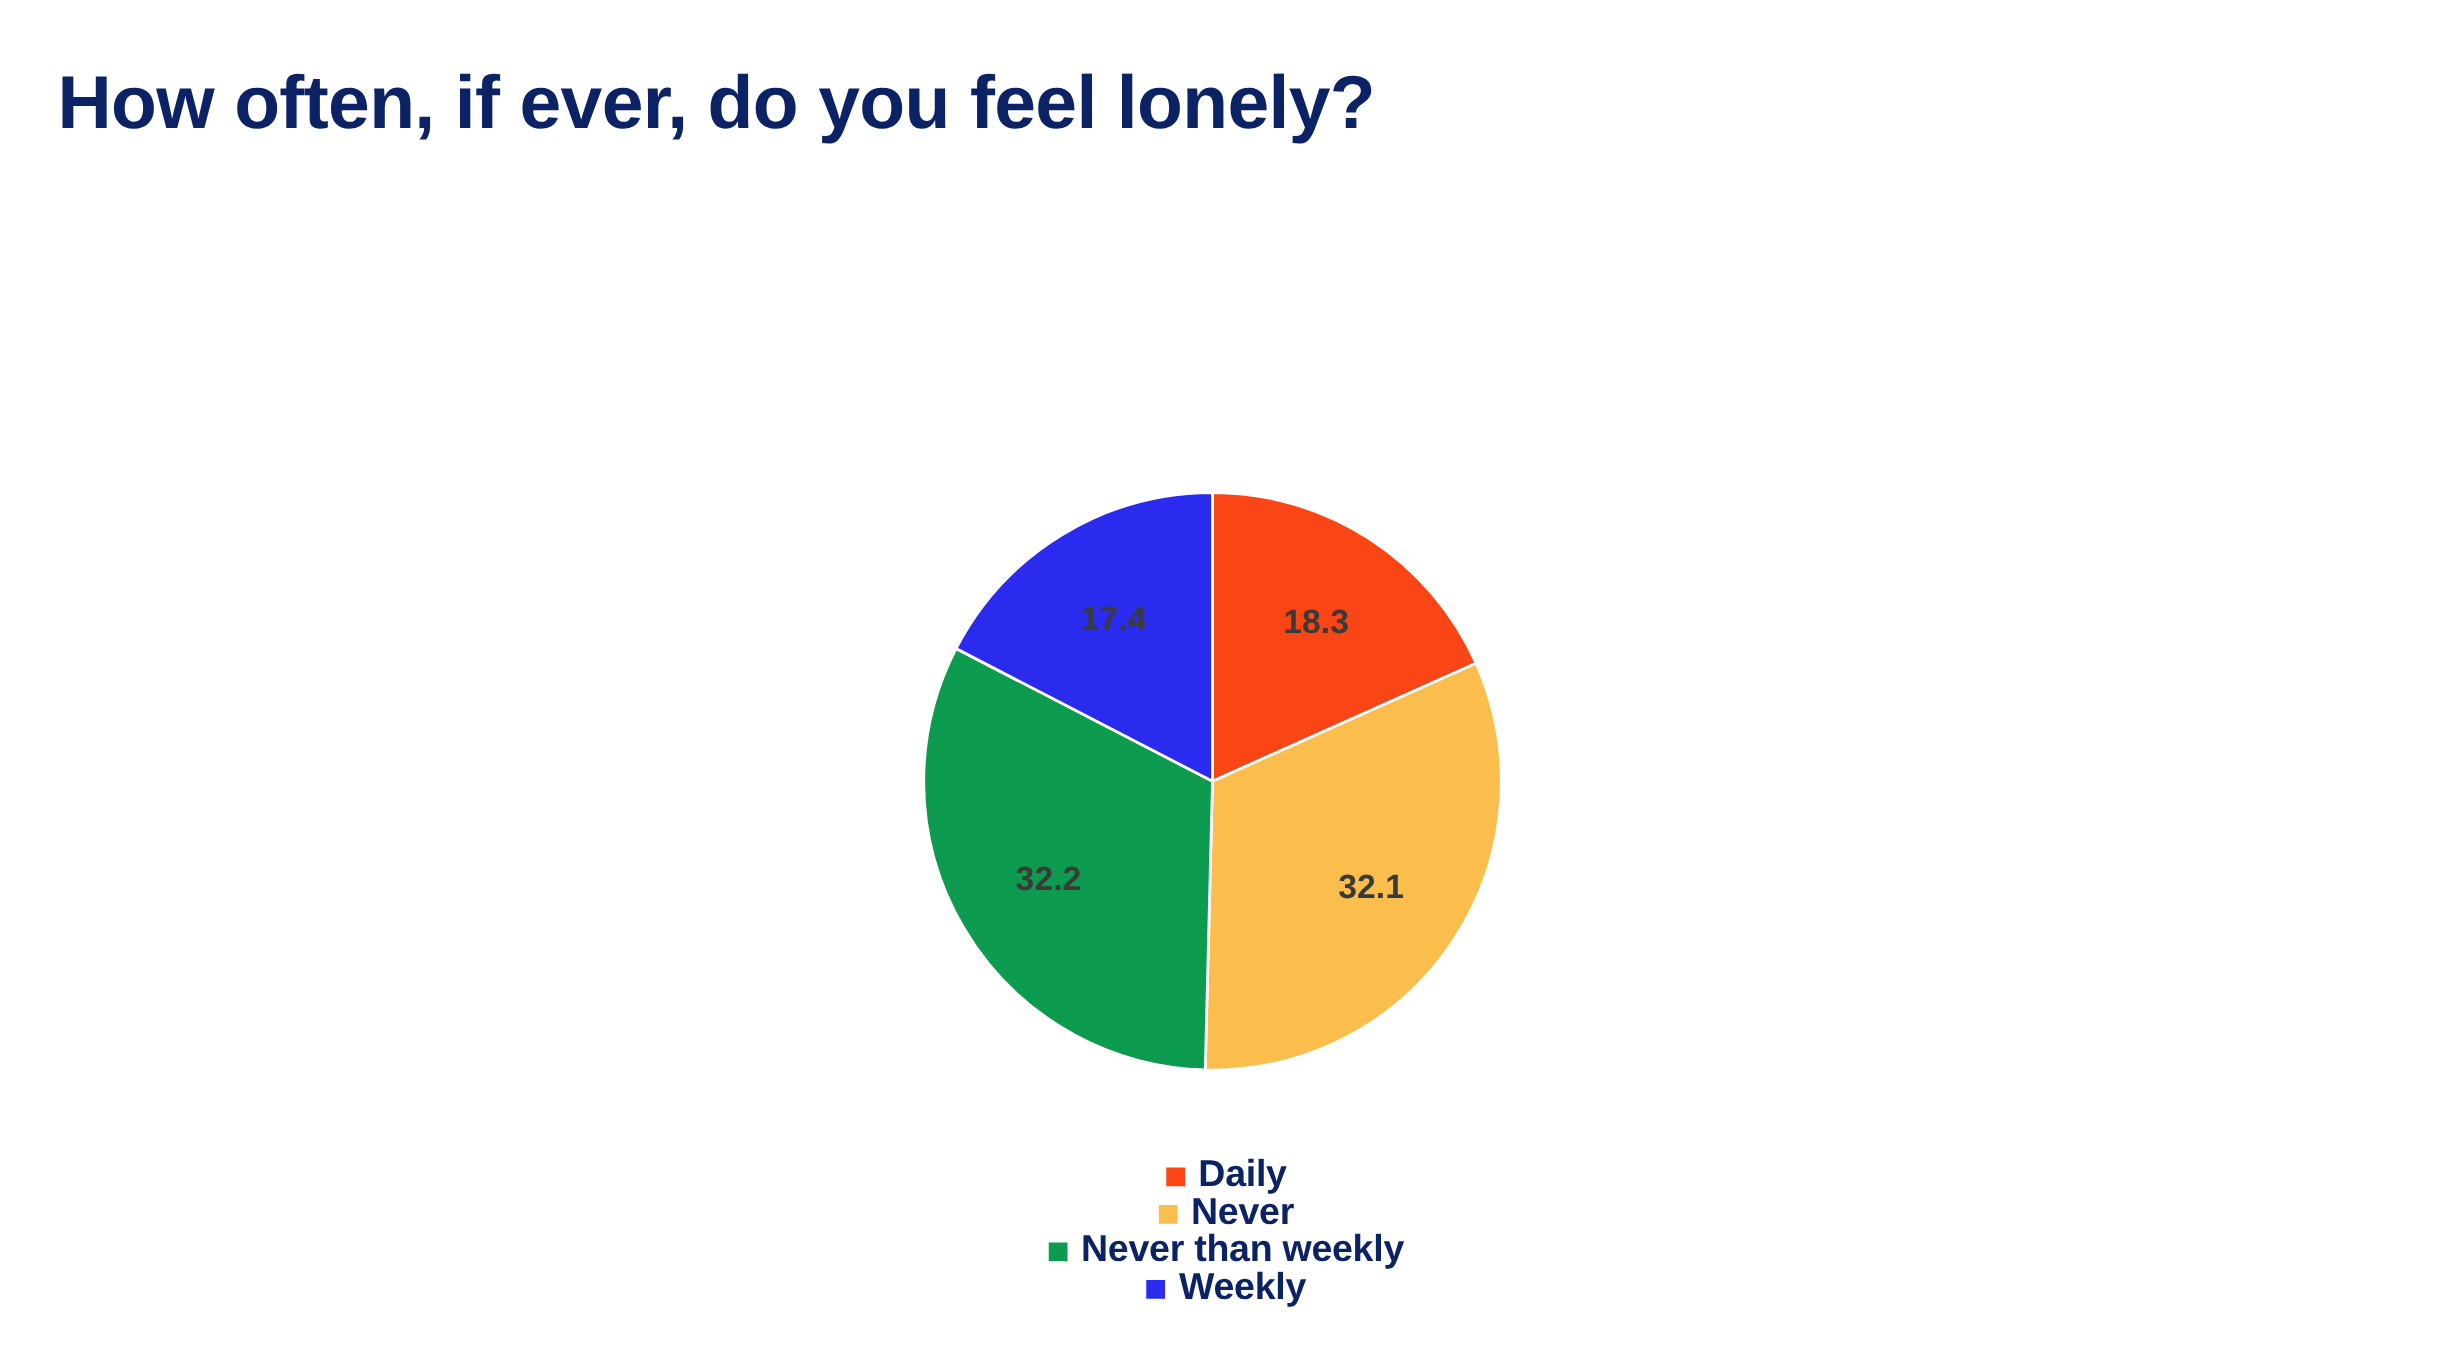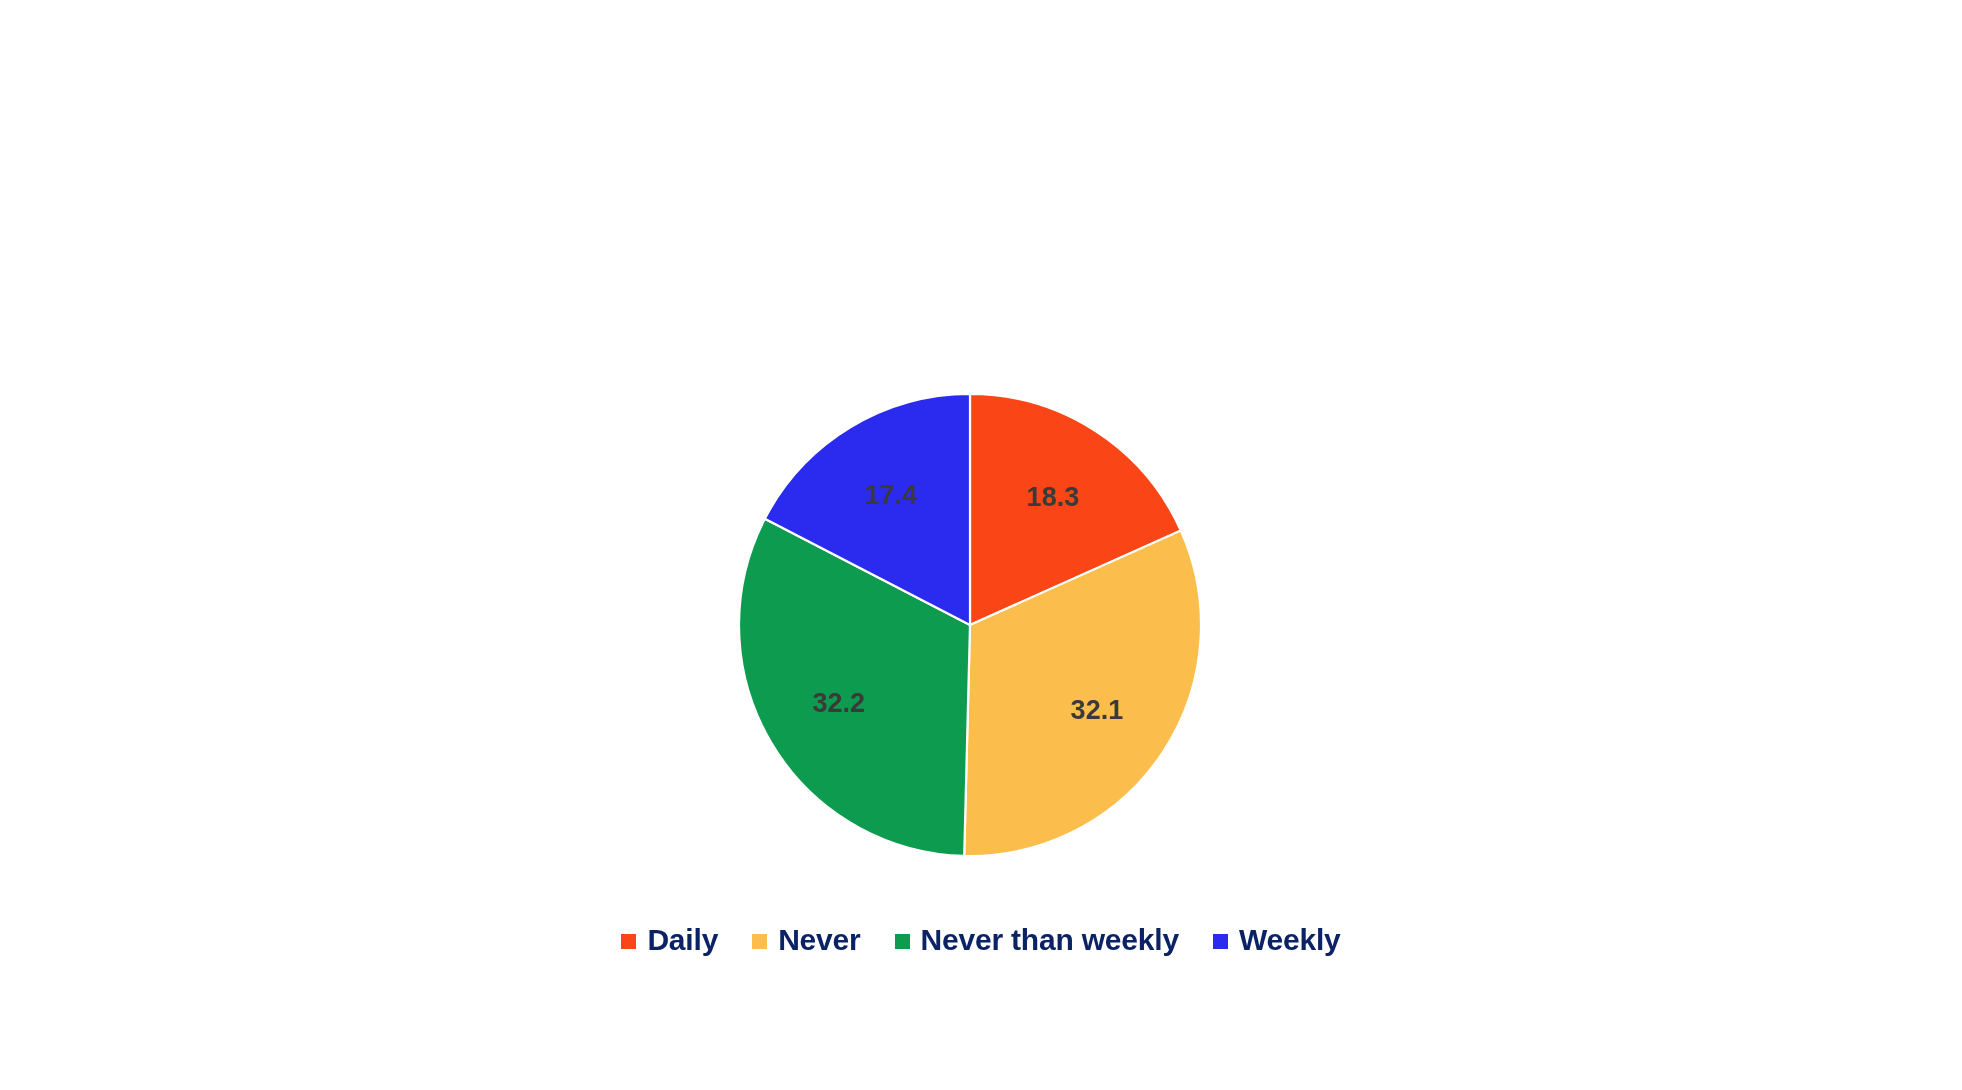--- a/index.html
+++ b/index.html
@@ -63,21 +63,21 @@
     dominant-baseline: central;
   }
 
   
   #legend {
     position: absolute;
     left: 0;
     top: 925px;
     width: 1962px;
     display: flex;
-    flex-direction: row;
+    flex-direction: column;
     justify-content: center;
     align-items: center;
     gap: 0px;
   }
   .legend-item {
     display: flex;
     flex-direction: row;
     align-items: center;
     margin: 0 17px;
     white-space: nowrap;
@@ -96,20 +96,21 @@
     font-weight: bold;
     font-size: 30px;
     letter-spacing: -0.2px;
     line-height: 1;
   }
 </style>
 </head>
 <body>
 
 <div id="chart-title">
+  <span class="title-line">How often, if ever, do you feel lonely?</span>
 </div>
 
 <div id="pie-wrap">
   <svg id="pie-svg" viewBox="0 0 464 464" xmlns="http://www.w3.org/2000/svg">
     <g id="slice-group">
         <path d="M 232 232 L 232.00 1.00 A 231 231 0 0 1 442.83 137.60 Z" fill="#FA4616" class="slice-path"></path>
         <path d="M 232 232 L 442.83 137.60 A 231 231 0 0 1 226.19 462.93 Z" fill="#FBBE4D" class="slice-path"></path>
         <path d="M 232 232 L 226.19 462.93 A 231 231 0 0 1 26.84 125.84 Z" fill="#0D9B4F" class="slice-path"></path>
         <path d="M 232 232 L 26.84 125.84 A 231 231 0 0 1 232.00 1.00 Z" fill="#2B2BF0" class="slice-path"></path>
       </g>

